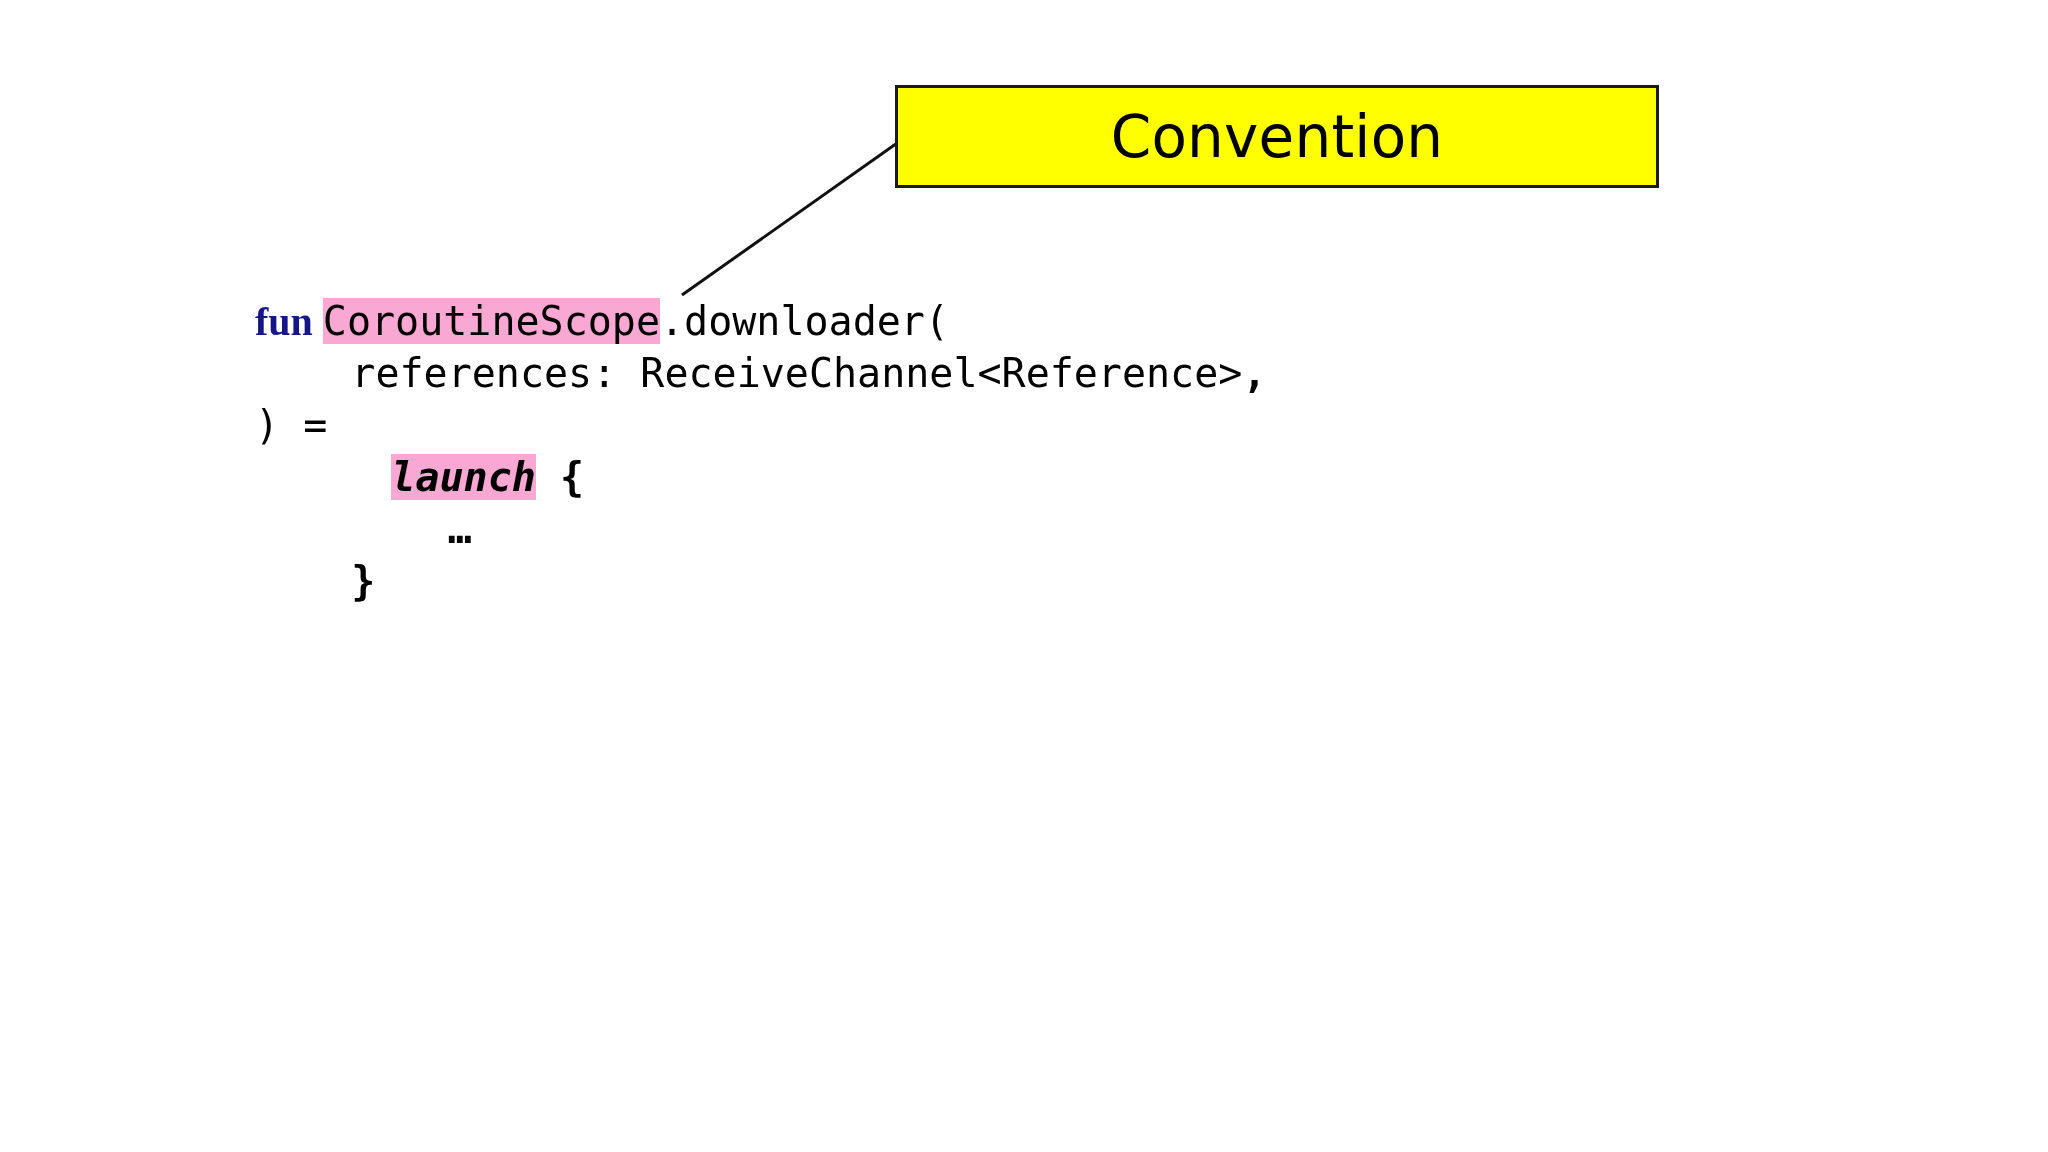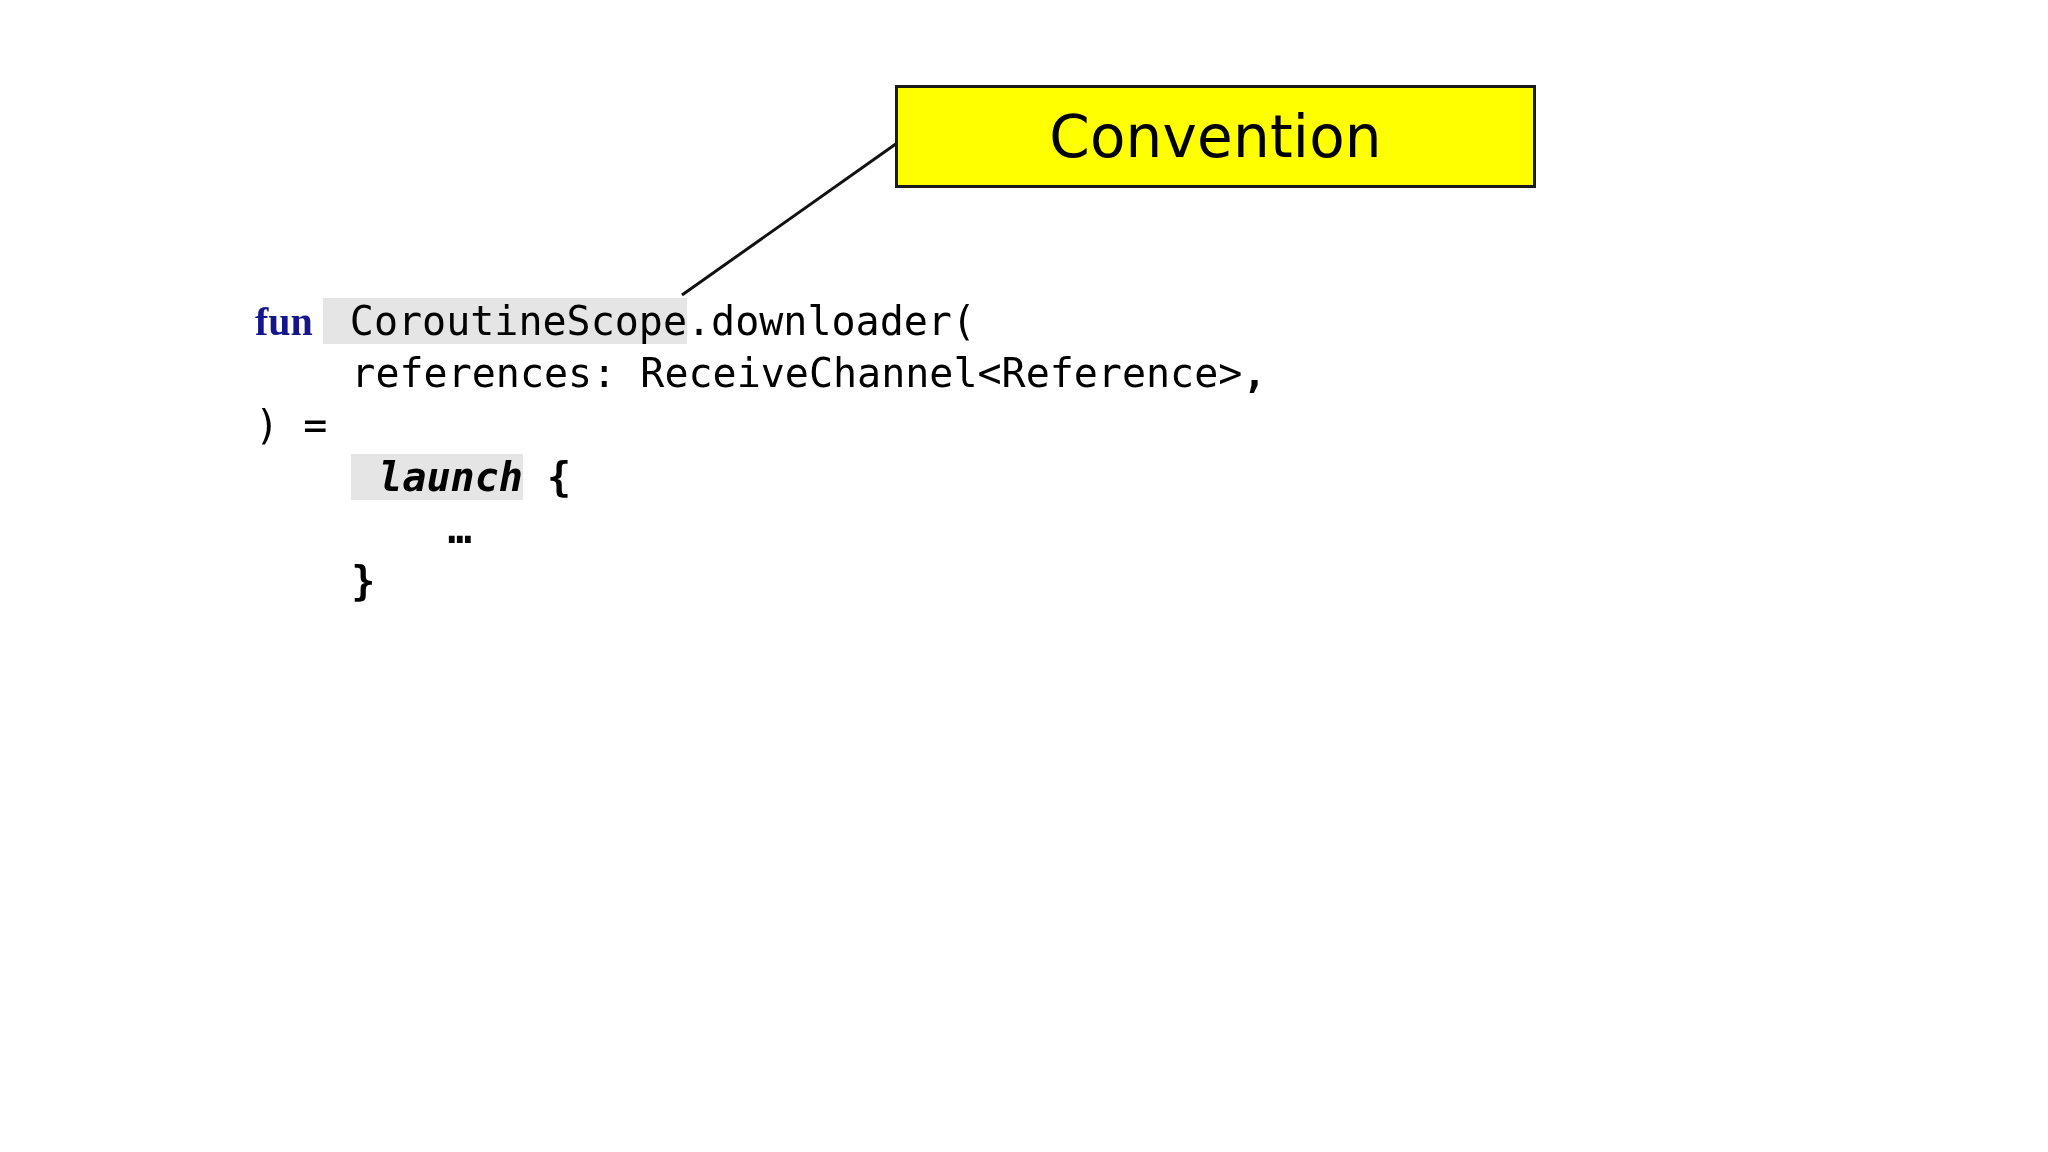--- a/index.html
+++ b/index.html
@@ -19,21 +19,21 @@
     position: absolute;
     inset: 0;
     background: #ffffff;
   }
 
   
   #callout-box {
     position: absolute;
     left: 895px;
     top: 85px;
-    width: 641px;
+    width: 764px;
     height: 103px;
     background: #FFFF00;
     border: 3px solid #1a1a1a;
     box-sizing: border-box;
     display: flex;
     align-items: center;
     justify-content: center;
   }
   #callout-label {
     font-family: "DejaVu Sans", sans-serif;
@@ -69,29 +69,29 @@
   .code-line {
     white-space: pre;
     height: 52px;
   }
   .kw {
     color: #16168c;
     font-weight: bold;
     font-family: Liberation Serif, serif;
   }
   .hl {
-    background: #e5e5e5;
-    padding-left: 27px;
+    background: #f9a8d4;
   }
   .bold {
     font-weight: bold;
   }
   .bi {
     font-weight: bold;
     font-style: italic;
+    margin-left: 40px;
   }
 </style>
 </head>
 <body>
 
 <div id="slide">
 
   <svg id="connector-svg">
     <line id="connector-line" x1="900" y1="141" x2="682" y2="295" stroke="#111111" stroke-width="3"></line>
   </svg>

